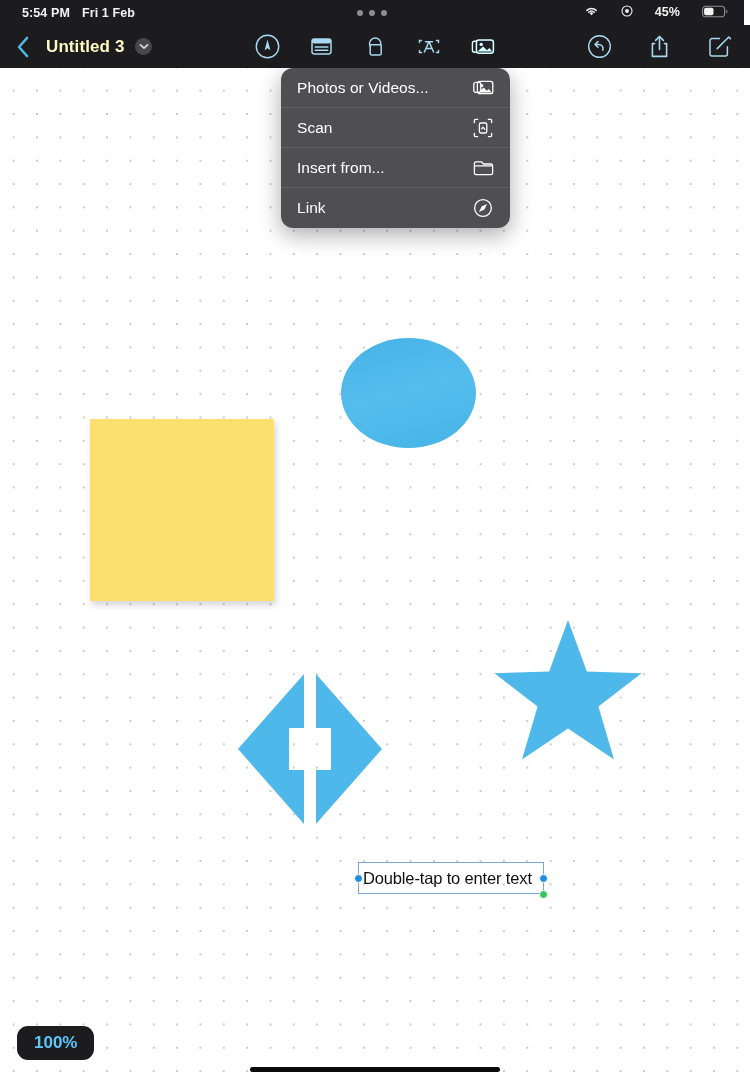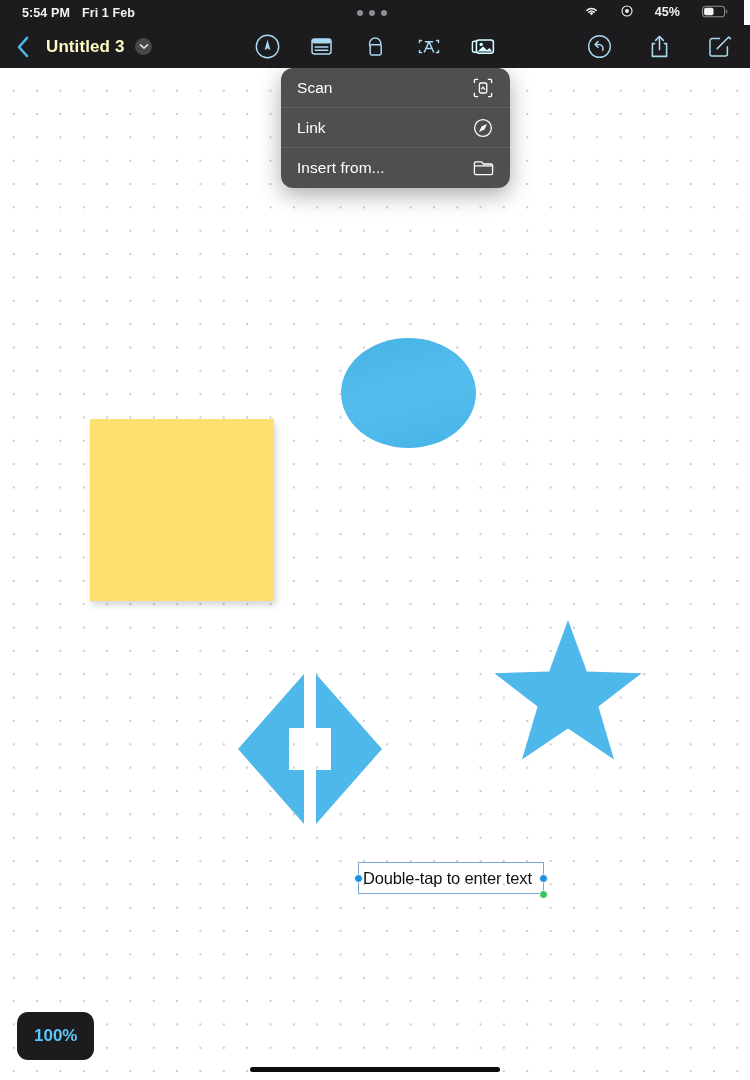--- a/index.html
+++ b/index.html
@@ -88,21 +88,21 @@
   .handle.green{ background:#34c759; border:1px solid #ffffff; }
   #h-left{ left:-5px; top:11px; }
   #h-right{ right:-5px; top:11px; }
   #h-green{ right:-5px; bottom:-6px; }
 
   
   #zoom-chip{
     position:absolute; left:17px; bottom:20px;
     background:#1c1c1e; color:#5ac8fa;
     border-radius:11px;
-    padding:14px 17px;
+    padding:7px 17px;
     font-size:17px; font-weight:600;
     cursor:pointer;
   }
 
   
   #insert-menu{
     position:absolute; left:281px; top:68px; width:229px;
     background:rgba(72,72,74,.96);
     border-radius:12px;
     overflow:hidden;
@@ -265,47 +265,58 @@
     <span class="handle blue" id="h-left"></span>
     <span class="handle blue" id="h-right"></span>
     <span class="handle green" id="h-green"></span>
   </div>
 
   <div id="zoom-chip">100%</div>
 </div>
 
 <div id="insert-menu">
 
+  <div class="menu-item">
+    <span class="menu-item-label">Photos or Videos...</span>
+    <span class="menu-item-icon">
+      <svg width="21" height="18" viewBox="0 0 21 18">
+        <rect x="0.8" y="3.4" width="7" height="10" rx="1.8" stroke="#ffffff" stroke-width="1.3" fill="none"></rect>
+        <rect x="4.4" y="2.4" width="15.4" height="12.2" rx="2.2" stroke="#ffffff" stroke-width="1.3" fill="none"></rect>
+        <circle cx="8.8" cy="6.4" r="1.5" fill="#ffffff"></circle>
+        <path d="M5.6 13.4 L10.6 8.6 L13.8 11.8 L15.8 9.9 L18.6 13.4 Z" fill="#ffffff"></path>
+      </svg>
+    </span>
+  </div>
 
 
   <div class="menu-item">
     <span class="menu-item-label">Scan</span>
     <span class="menu-item-icon">
       <svg width="20" height="20" viewBox="0 0 20 20">
         <path d="M4.6 1.4 H2.4 A1 1 0 0 0 1.4 2.4 V4.6 M15.4 1.4 H17.6 A1 1 0 0 1 18.6 2.4 V4.6 M4.6 18.6 H2.4 A1 1 0 0 1 1.4 17.6 V15.4 M15.4 18.6 H17.6 A1 1 0 0 0 18.6 17.6 V15.4" stroke="#ffffff" stroke-width="1.4" fill="none" stroke-linecap="round"></path>
         <rect x="6.4" y="5" width="7.4" height="10" rx="1.4" stroke="#ffffff" stroke-width="1.3" fill="none"></rect>
         <path d="M8.6 10.8 L10 9.2 L11.8 11.4" stroke="#ffffff" stroke-width="1.2" fill="none" stroke-linecap="round" stroke-linejoin="round"></path>
       </svg>
     </span>
   </div>
 
   <div class="menu-item">
+    <span class="menu-item-label">Insert from...</span>
+    <span class="menu-item-icon">
+      <svg width="21" height="18" viewBox="0 0 21 18">
+        <path d="M1.4 5.2 V14 A1.6 1.6 0 0 0 3 15.6 H18 A1.6 1.6 0 0 0 19.6 14 V6.6 A1.6 1.6 0 0 0 18 5 H10.4 L8.6 2.8 H3 A1.6 1.6 0 0 0 1.4 4.4 Z" stroke="#ffffff" stroke-width="1.3" fill="none" stroke-linejoin="round"></path>
+        <path d="M1.4 6.9 H19.6" stroke="#ffffff" stroke-width="1.2"></path>
+      </svg>
+    </span>
+  </div>
+
+  <div class="menu-item">
     <span class="menu-item-label">Link</span>
     <span class="menu-item-icon">
       <svg width="20" height="20" viewBox="0 0 20 20">
         <circle cx="10" cy="10" r="8.4" stroke="#ffffff" stroke-width="1.3" fill="none"></circle>
         <path d="M14 6 L8.6 8.6 L6 14 L11.4 11.4 Z" fill="#ffffff"></path>
       </svg>
     </span>
   </div>
-
-  <div class="menu-item">
-    <span class="menu-item-label">Insert from...</span>
-    <span class="menu-item-icon">
-      <svg width="21" height="18" viewBox="0 0 21 18">
-        <path d="M1.4 5.2 V14 A1.6 1.6 0 0 0 3 15.6 H18 A1.6 1.6 0 0 0 19.6 14 V6.6 A1.6 1.6 0 0 0 18 5 H10.4 L8.6 2.8 H3 A1.6 1.6 0 0 0 1.4 4.4 Z" stroke="#ffffff" stroke-width="1.3" fill="none" stroke-linejoin="round"></path>
-        <path d="M1.4 6.9 H19.6" stroke="#ffffff" stroke-width="1.2"></path>
-      </svg>
-    </span>
-  </div>
 </div>
 
 <div id="home-indicator"></div>
 
 </body></html>

